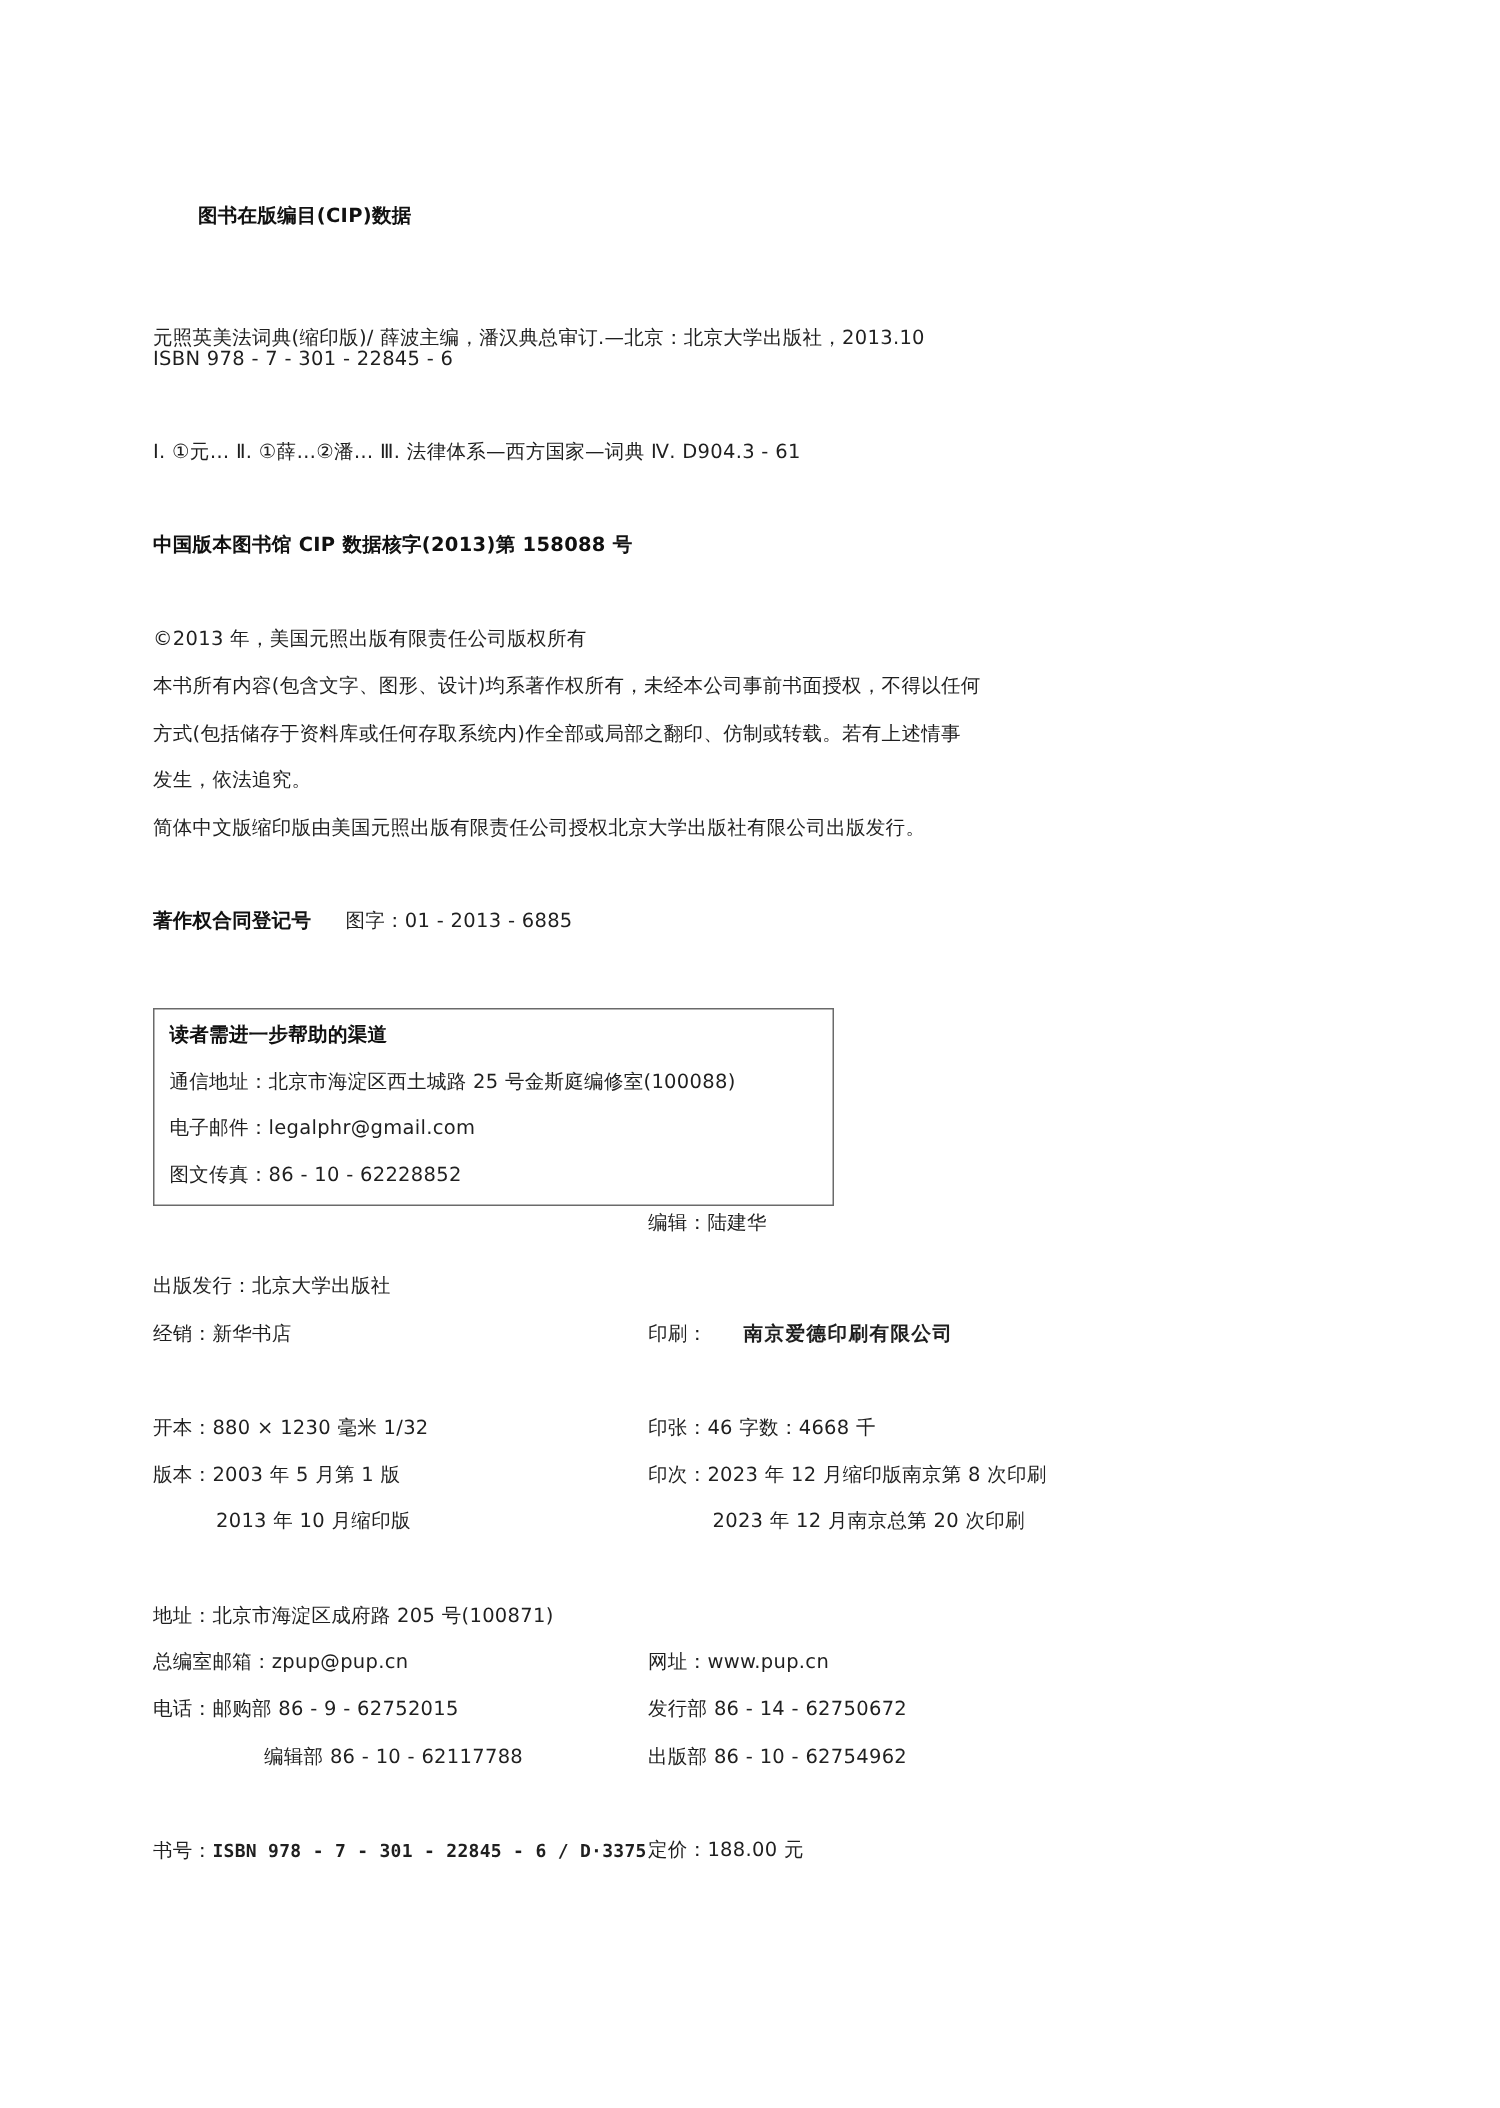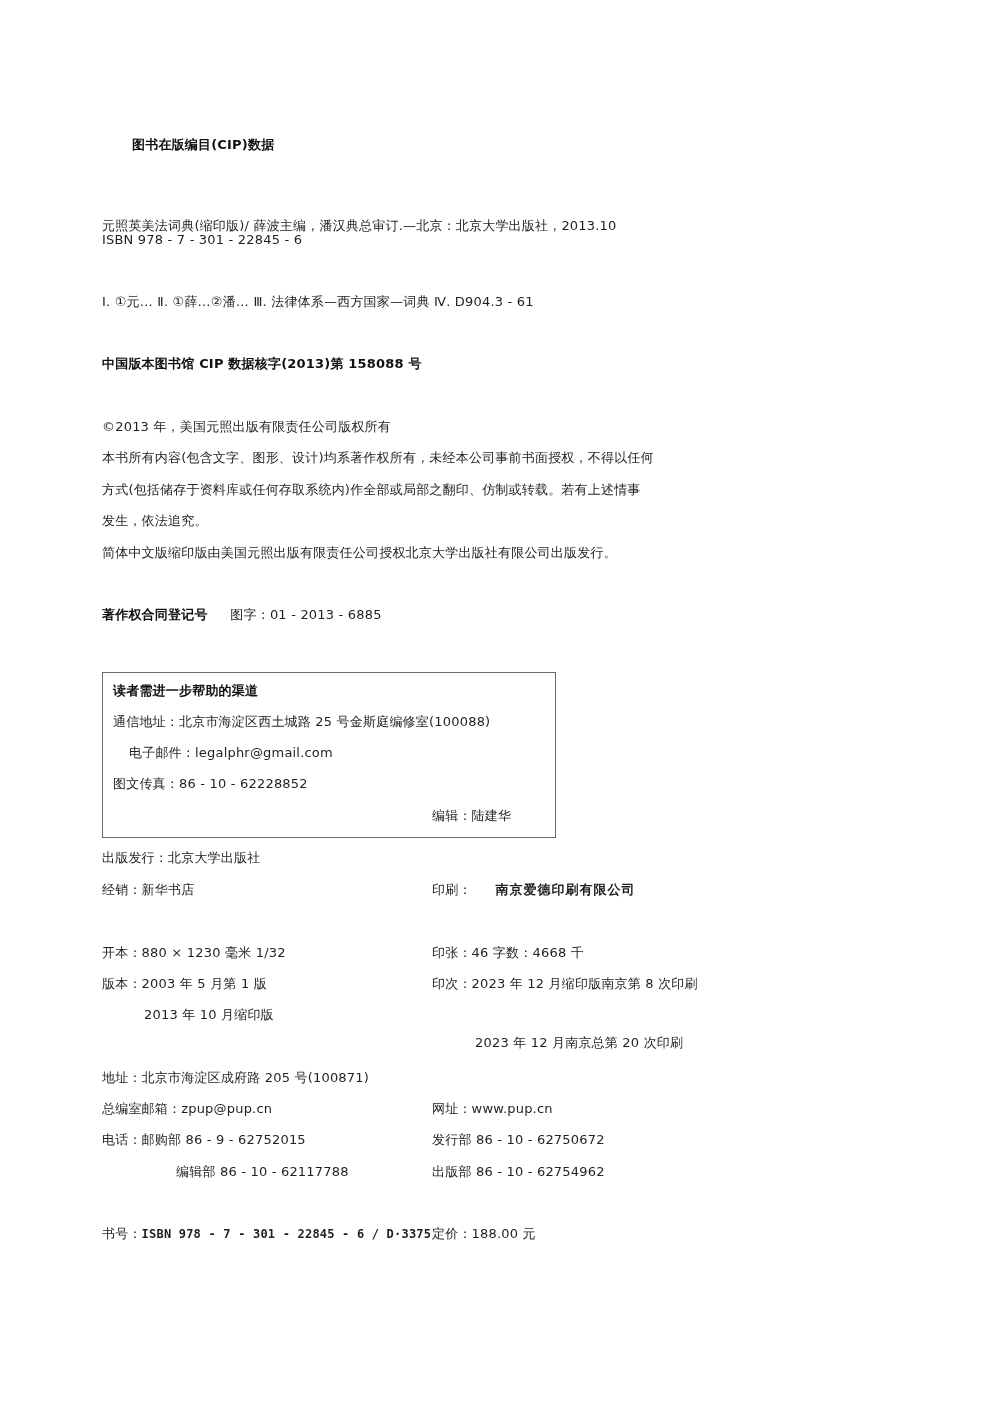--- a/index.html
+++ b/index.html
@@ -41,28 +41,27 @@
       font-weight: bold;
     }
     .right {
       left: 432px;
     }
     .indent {
       left: 144px;
     }
     .indent-right {
       left: 475px;
-      margin-top: 28px;
     }
     .box {
       position: absolute;
       left: 102px;
       top: 672px;
       width: 454px;
-      height: 166px;
+      height: 132px;
       border: 1px solid #6a6a6a;
       box-sizing: border-box;
     }
     .box .line {
       left: 10px;
     }
     .hand {
       font-family: "DejaVu Serif", "Liberation Serif", serif;
       font-weight: bold;
       letter-spacing: 1px;
@@ -88,21 +87,21 @@
 
   <div class="line" style="top:607px;">
     <span class="bold">著作权合同登记号</span>
     <span style="display:inline-block;width:14px;"></span>
     <span>图字：01 - 2013 - 6885</span>
   </div>
 
   <div class="box">
     <div class="line bold" style="top:10px;">读者需进一步帮助的渠道</div>
     <div class="line" style="top:41px;">通信地址：北京市海淀区西土城路 25 号金斯庭编修室(100088)</div>
-    <div class="line" style="top:72px;margin-left:16px;">电子邮件：legalphr@gmail.com</div>
+    <div class="line" style="top:72px;">电子邮件：legalphr@gmail.com</div>
     <div class="line" style="top:103px;">图文传真：86 - 10 - 62228852</div>
   </div>
 
   <div class="line" style="top:850px;">出版发行：北京大学出版社</div>
   <div class="line right" style="top:808px;">编辑：陆建华</div>
   <div class="line" style="top:882px;">经销：新华书店</div>
   <div class="line right" style="top:882px;">
     <span>印刷：</span><span class="hand">南京爱德印刷有限公司</span>
   </div>
 
@@ -110,21 +109,21 @@
   <div class="line right" style="top:945px;">印张：46   字数：4668 千</div>
   <div class="line" style="top:976px;">版本：2003 年 5 月第 1 版</div>
   <div class="line right" style="top:976px;">印次：2023 年 12 月缩印版南京第 8 次印刷</div>
   <div class="line indent" style="top:1007px;">2013 年 10 月缩印版</div>
   <div class="line indent-right" style="top:1007px;">2023 年 12 月南京总第 20 次印刷</div>
 
   <div class="line" style="top:1070px;">地址：北京市海淀区成府路 205 号(100871)</div>
   <div class="line" style="top:1101px;">总编室邮箱：zpup@pup.cn</div>
   <div class="line right" style="top:1101px;">网址：www.pup.cn</div>
   <div class="line" style="top:1132px;">电话：邮购部 86 - 9 - 62752015</div>
-  <div class="line right" style="top:1132px;">发行部 86 - 10 - 62750672</div>
+  <div class="line right" style="top:1132px;">发行部 86 - 14 - 62750672</div>
   <div class="line indent" style="top:1164px;margin-left:32px;">编辑部 86 - 10 - 62117788</div>
   <div class="line right" style="top:1164px;">出版部 86 - 10 - 62754962</div>
 
   <div class="line" style="top:1226px;">
     <span>书号：</span><span class="mono" style="font-size:12px;">ISBN 978 - 7 - 301 - 22845 - 6 / D·3375</span>
   </div>
   <div class="line right" style="top:1226px;">定价：188.00 元</div>
 
 </div>
 

